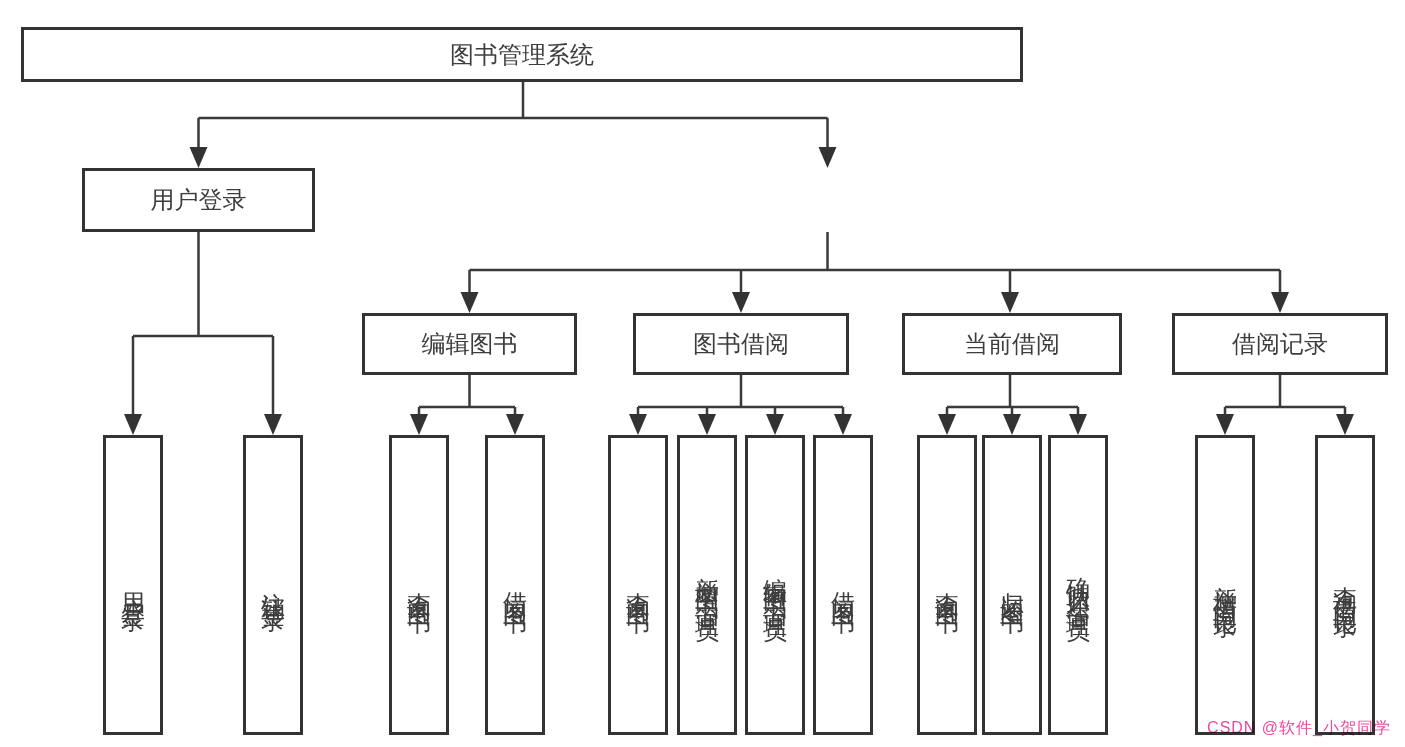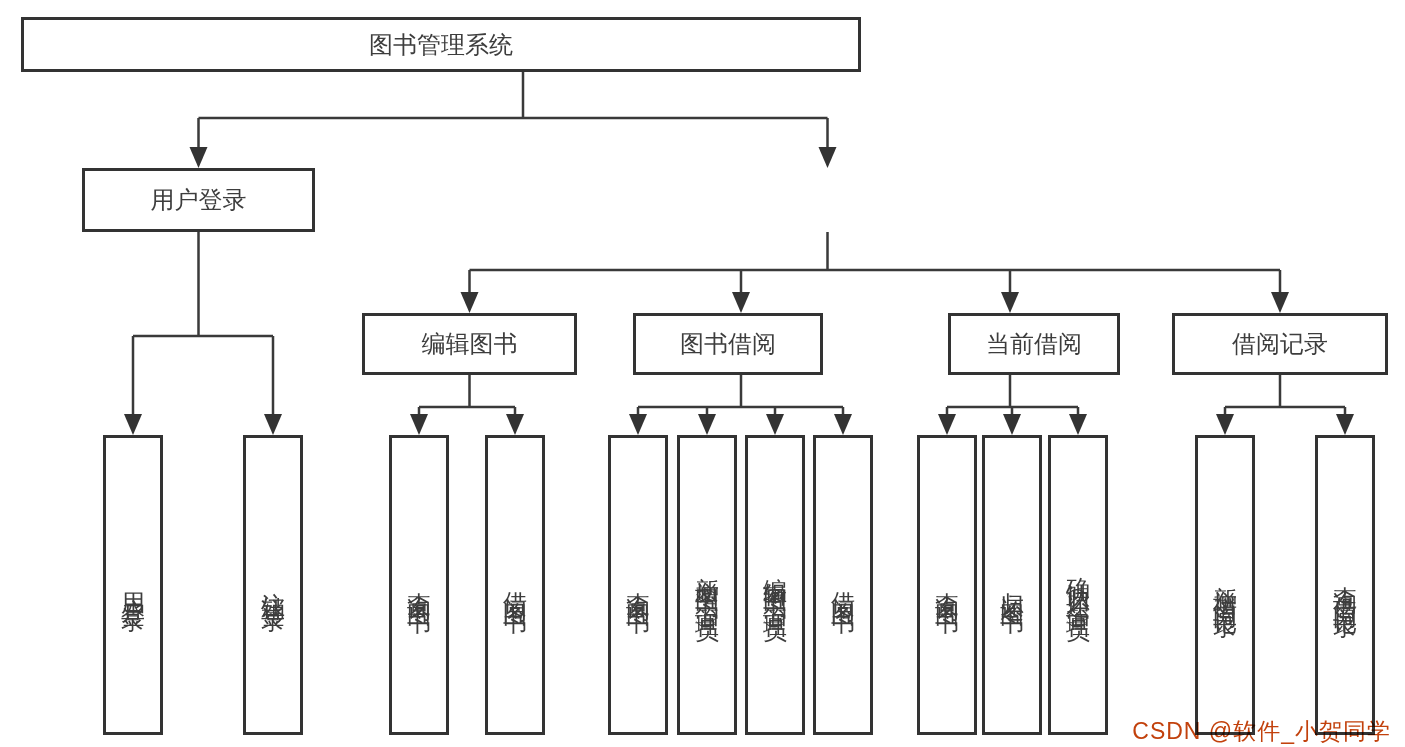--- a/index.html
+++ b/index.html
@@ -26,24 +26,24 @@
   }
   .box .label { white-space:nowrap; }
   .box.v .label {
     writing-mode:vertical-rl;
     text-orientation:mixed;
     letter-spacing:6px;
     white-space:nowrap;
   }
   .watermark {
     position:absolute;
-    right:14px; bottom:0;
+    right:14px; bottom:8px;
     z-index:2;
-    font-size:23px;
-    color:#c2410c;
+    font-size:16px;
+    color:#ec4899;
     letter-spacing:1px;
     mix-blend-mode:multiply;
     white-space:nowrap;
   }
 </style>
 </head>
 <body>
 
 <div class="canvas">
 
@@ -71,35 +71,35 @@
       <polygon points="766,414 784,414 775,435"></polygon>
       <polygon points="834,414 852,414 843,435"></polygon>
       <polygon points="938,414 956,414 947,435"></polygon>
       <polygon points="1003,414 1021,414 1012,435"></polygon>
       <polygon points="1069,414 1087,414 1078,435"></polygon>
       <polygon points="1216,414 1234,414 1225,435"></polygon>
       <polygon points="1336,414 1354,414 1345,435"></polygon>
     </g>
   </svg>
 
-  <div class="box h" style="left:21px;top:17px;width:840px;height:55px">
+  <div class="box h" style="left:21px;top:27px;width:1002px;height:55px">
     <span class="label">图书管理系统</span>
   </div>
 
   <div class="box h" style="left:82px;top:168px;width:233px;height:64px">
     <span class="label">用户登录</span>
   </div>
 
   <div class="box h" style="left:362px;top:313px;width:215px;height:62px">
     <span class="label">编辑图书</span>
   </div>
-  <div class="box h" style="left:633px;top:313px;width:190px;height:62px">
+  <div class="box h" style="left:633px;top:313px;width:216px;height:62px">
     <span class="label">图书借阅</span>
   </div>
-  <div class="box h" style="left:948px;top:313px;width:172px;height:62px">
+  <div class="box h" style="left:902px;top:313px;width:220px;height:62px">
     <span class="label">当前借阅</span>
   </div>
   <div class="box h" style="left:1172px;top:313px;width:216px;height:62px">
     <span class="label">借阅记录</span>
   </div>
 
   <div class="box v" style="left:103px;top:435px;width:60px;height:300px">
     <span class="label">用户登录</span>
   </div>
   <div class="box v" style="left:243px;top:435px;width:60px;height:300px">

